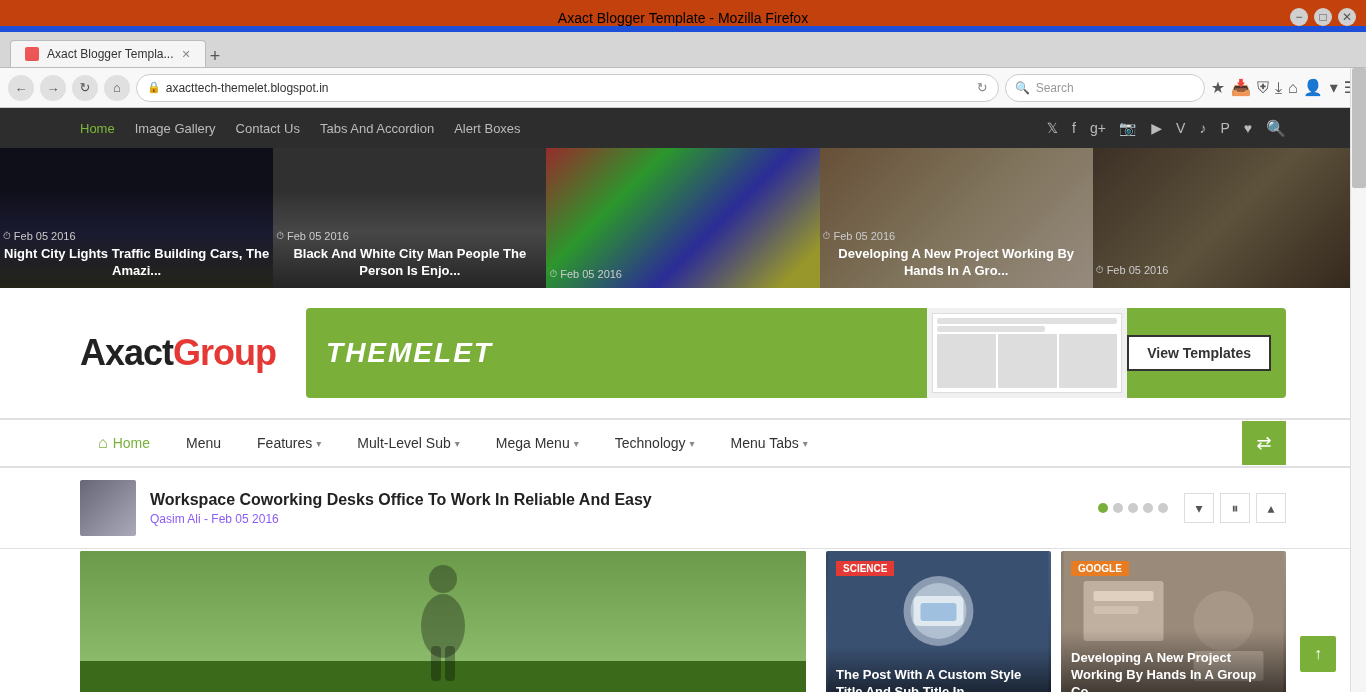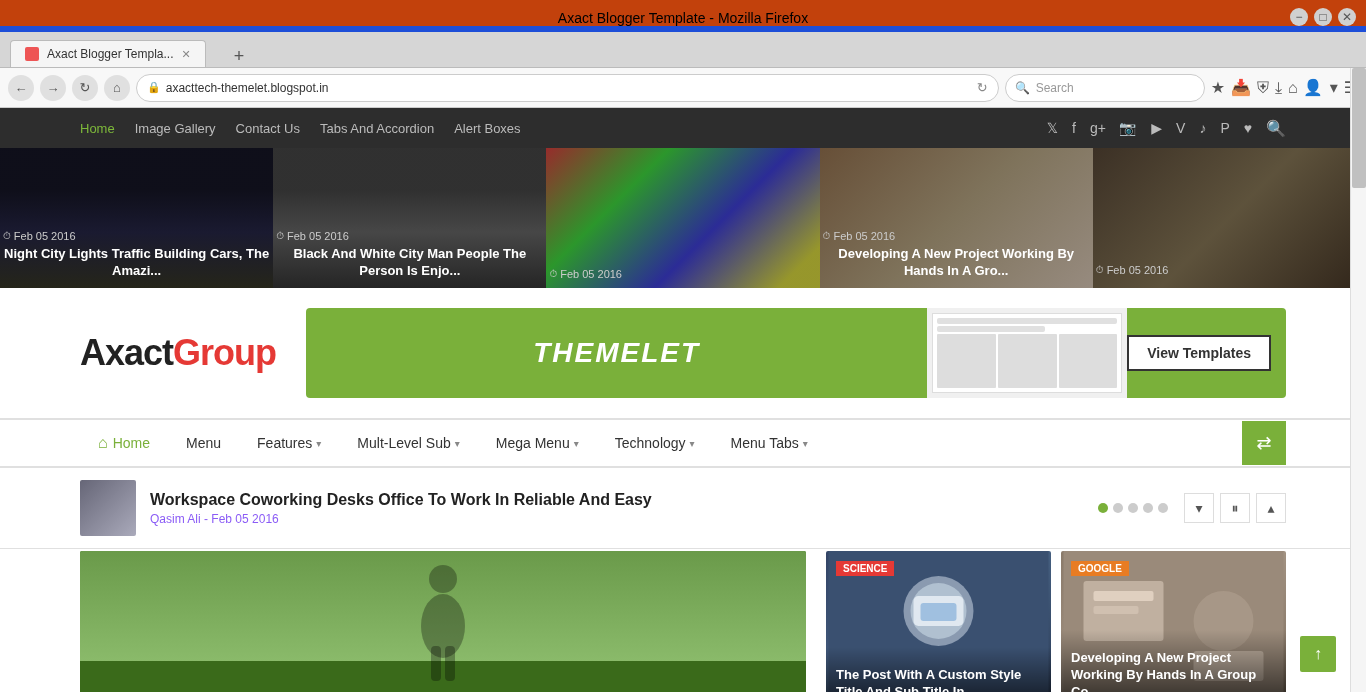--- a/index.html
+++ b/index.html
@@ -28,21 +28,20 @@
       font-size: 12px; color: #555; background: #d0d0d0; cursor: pointer;
     }
 
     .browser-tabbar {
       background: #d6d6d6;
       height: 36px;
       display: flex;
       align-items: flex-end;
       padding-left: 10px;
       border-bottom: 1px solid #bbb;
-      gap: 24px;
     }
     .browser-tab {
       background: #f5f5f5;
       border: 1px solid #bbb;
       border-bottom: none;
       border-radius: 4px 4px 0 0;
       padding: 6px 14px;
       font-size: 12px;
       display: flex;
       align-items: center;
@@ -196,21 +195,20 @@
       padding: 10px 20px;
       flex: 1;
     }
     .banner-title {
       font-size: 28px;
       font-weight: 900;
       color: white;
       font-style: italic;
       text-transform: uppercase;
       letter-spacing: 2px;
-      text-align: center;
     }
     .banner-subtitle {
       font-size: 14px;
       color: #e0f0c0;
       font-style: italic;
     }
     .banner-preview {
       width: 200px;
       height: 90px;
       background: #f0f0f0;

